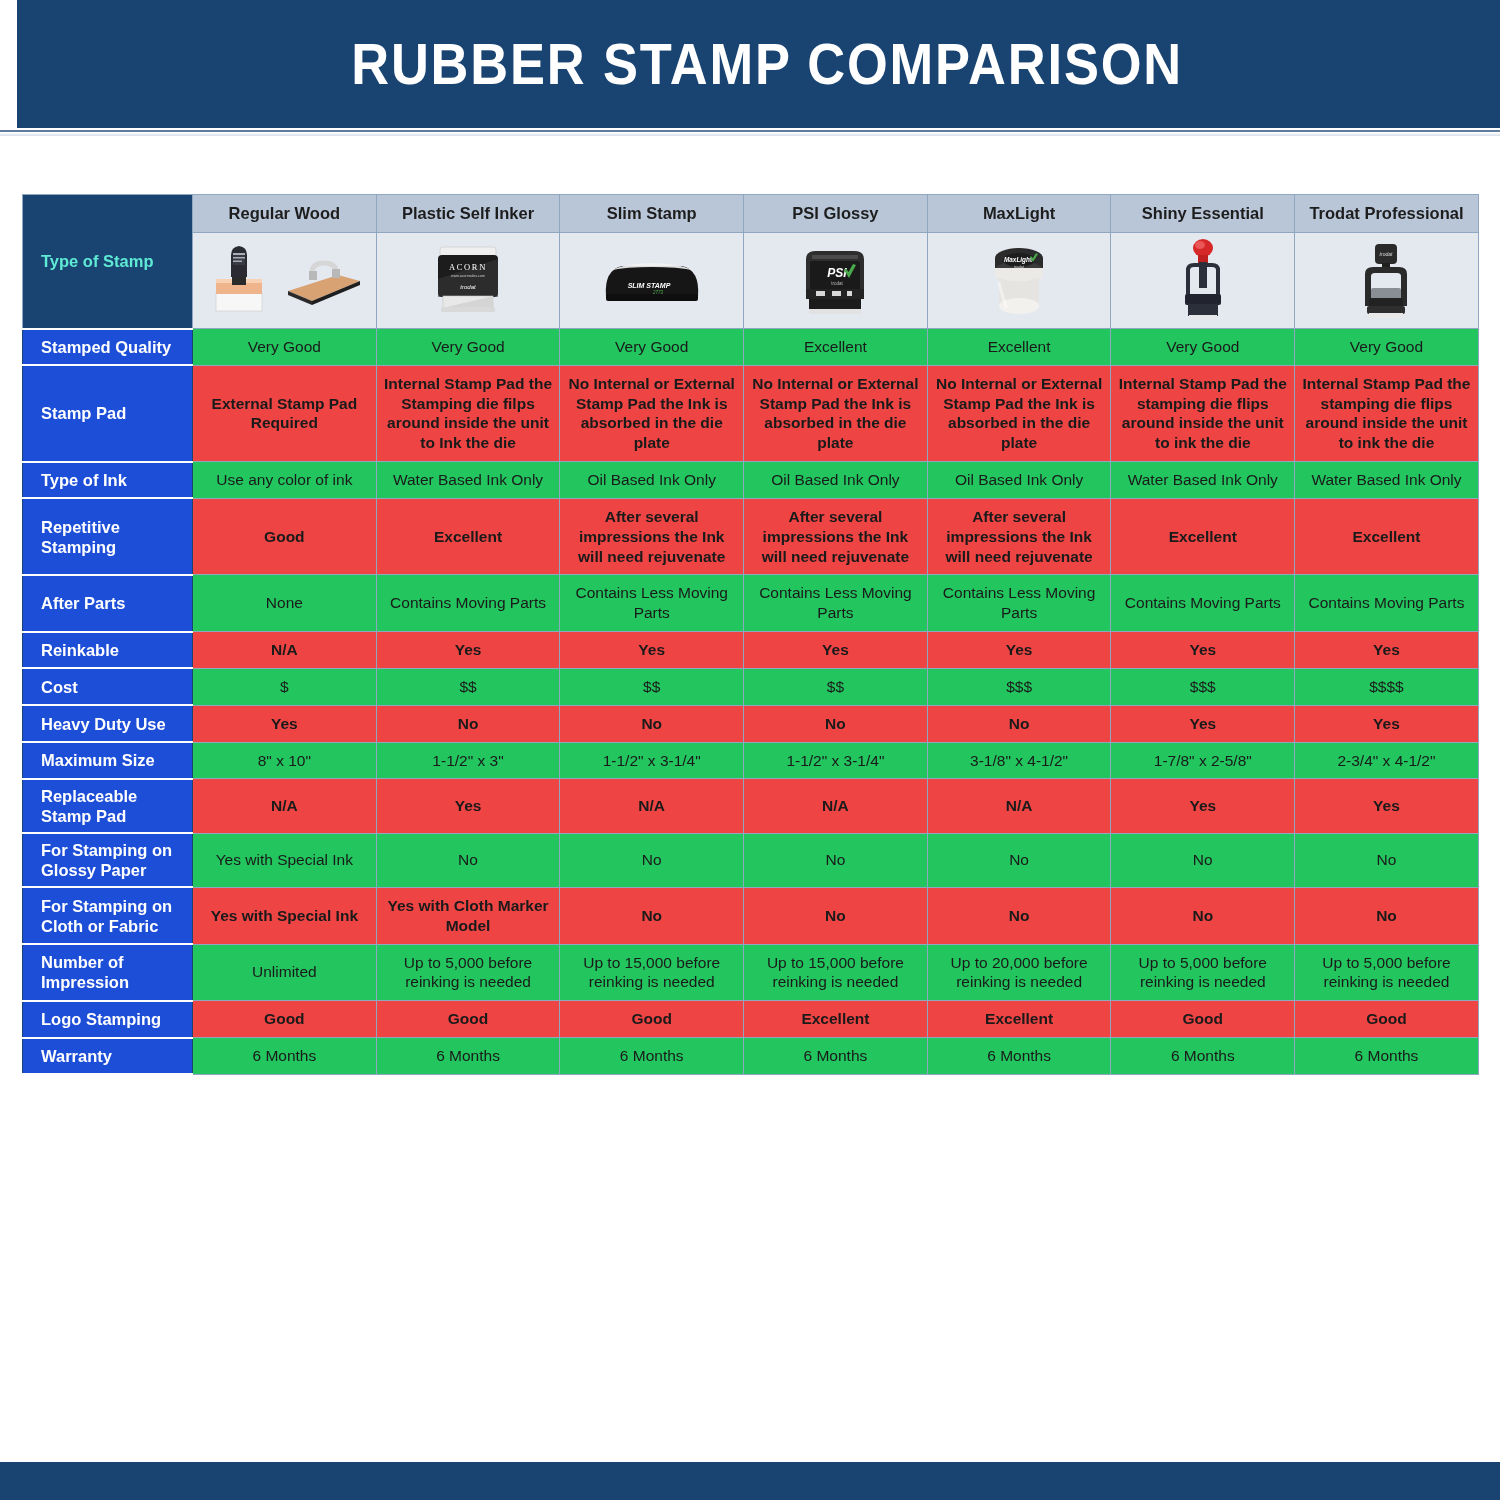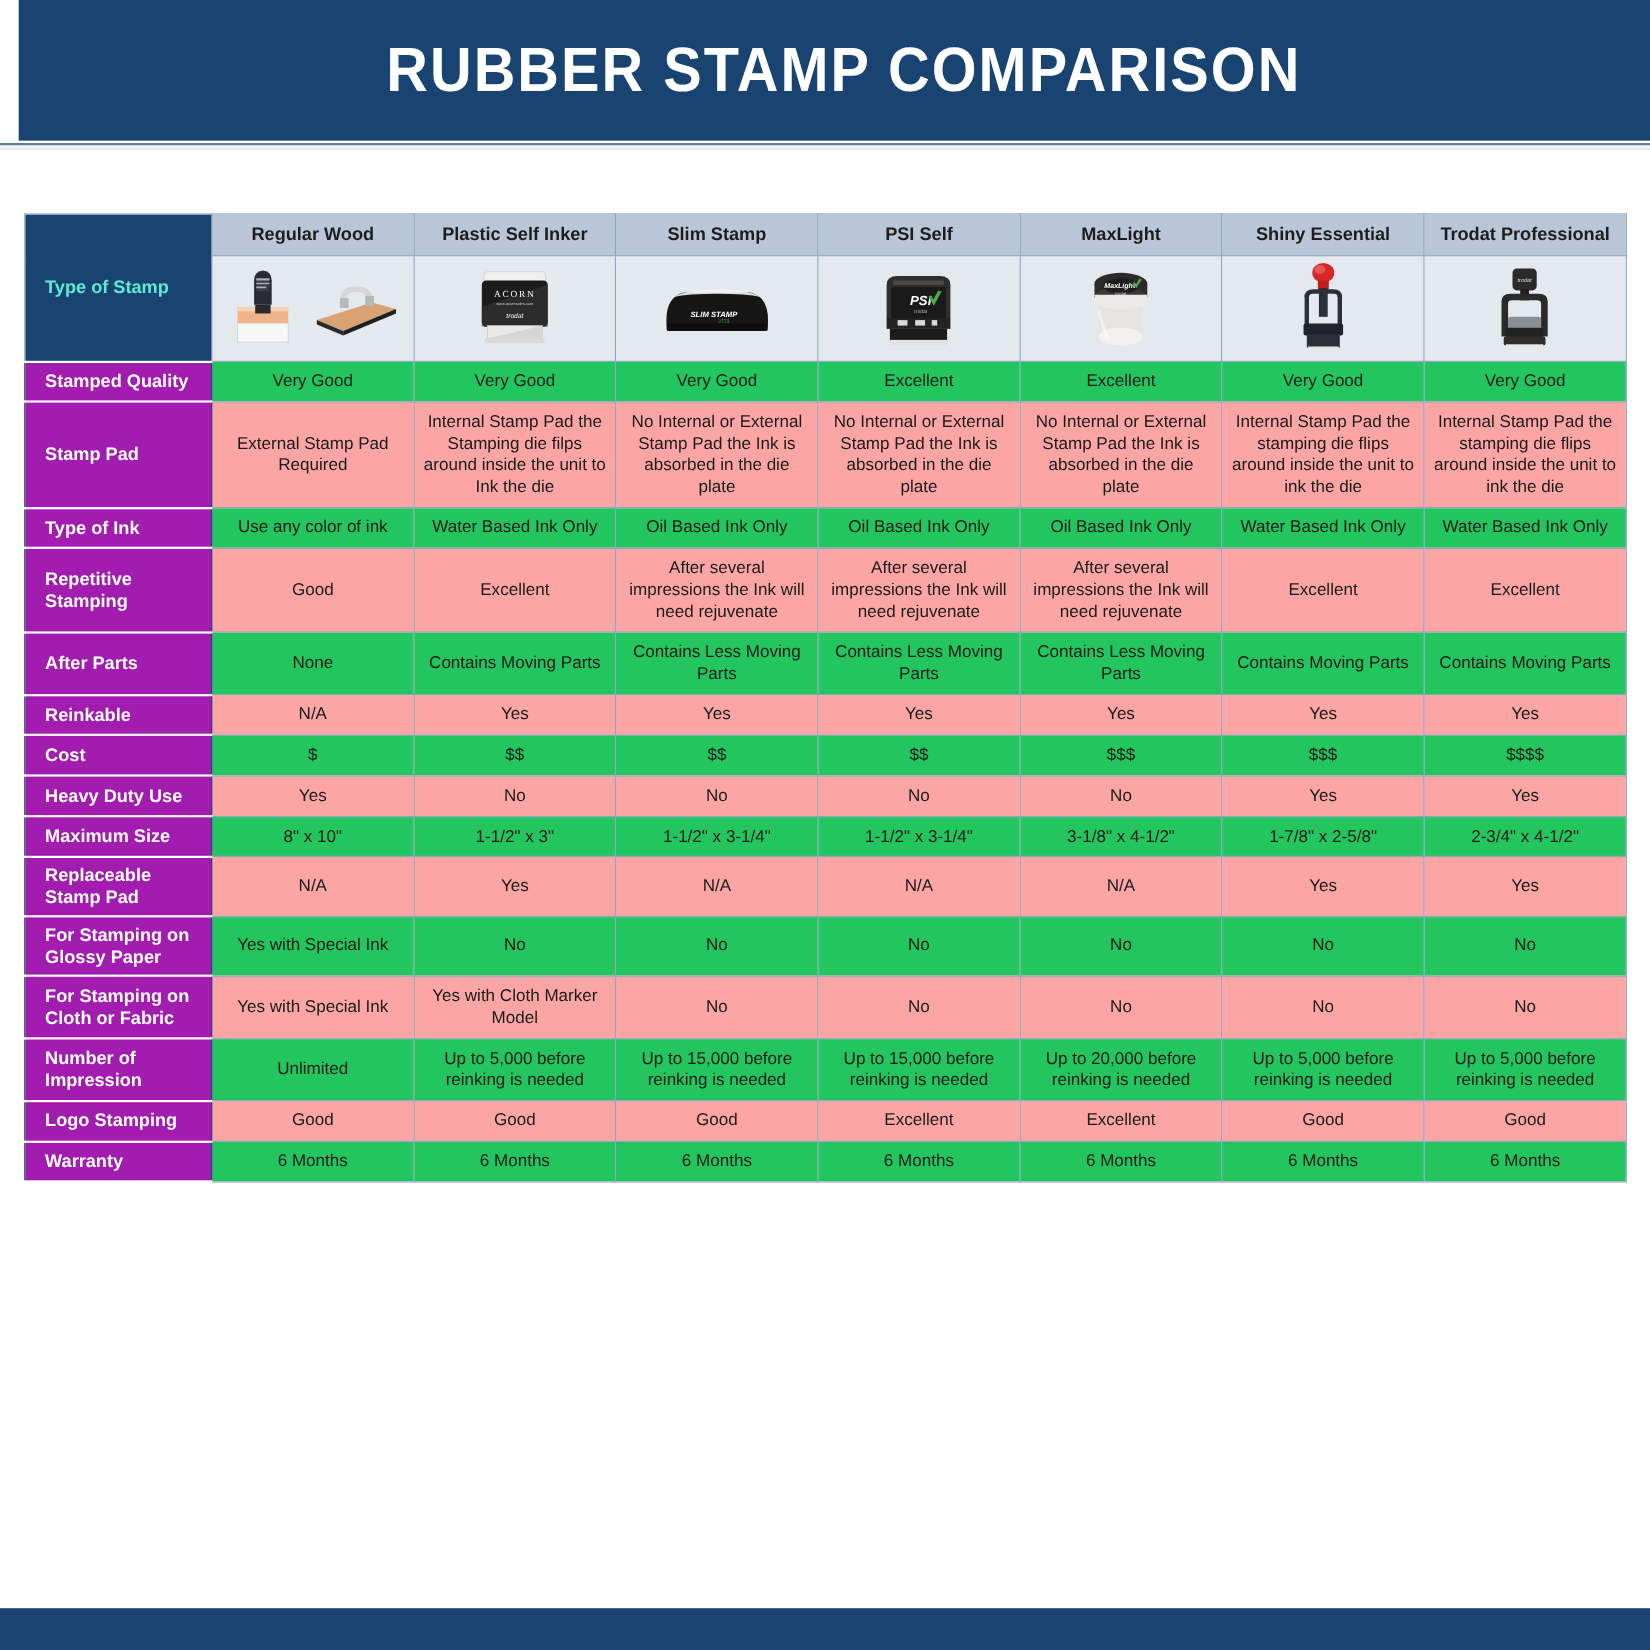--- a/index.html
+++ b/index.html
@@ -71,21 +71,21 @@
     font-size:16.5px;
     font-weight:bold;
     height:38px;
     padding:3px 2px;
     border:1px solid #8fa7c0;
     white-space:nowrap;
   }
 
   
   td.rowlabel {
-    background:#a21caf;
+    background:#1d4ed8;
     color:#ffffff;
     font-weight:bold;
     font-size:16.5px;
     text-align:left;
     padding:6px 0 6px 18px;
     border-left:1px solid #194472;
     border-right:1px solid #194472;
     border-top:2px solid #ffffff;
     border-bottom:2px solid #ffffff;
     line-height:1.22;
@@ -93,21 +93,21 @@
 
   
   td.cell {
     font-size:15.5px;
     color:#1a1a1a;
     padding:8px 7px;
     line-height:1.28;
     font-family:"Liberation Sans", sans-serif;
   }
   tr.band-white td.cell { background:#22c55e; }
-  tr.band-blue  td.cell { background:#fca5a5; }
+  tr.band-blue  td.cell { background:#ef4444;font-weight:bold; }
 
   
   td.imgcell {
     background:#e4e9f0;
     height:96px;
     padding:0;
   }
   .stamp-img { width:100%; height:84px; display:flex; align-items:center; justify-content:center; gap:8px; }
 
   
@@ -136,21 +136,21 @@
           <col class="dat">
       </colgroup>
       <thead>
         <tr>
           <th class="corner-cell" rowspan="2" style="color:#5eead4;font-size:16.5px;font-weight:bold;text-align:left;padding-left:18px;vertical-align:middle;">
             <span>Type of Stamp</span>
           </th>
           <th class="col-head"><span>Regular Wood</span></th>
           <th class="col-head"><span>Plastic Self Inker</span></th>
           <th class="col-head"><span>Slim Stamp</span></th>
-          <th class="col-head"><span>PSI Self</span></th>
+          <th class="col-head"><span>PSI Glossy</span></th>
           <th class="col-head"><span>MaxLight</span></th>
           <th class="col-head"><span>Shiny Essential</span></th>
           <th class="col-head"><span>Trodat Professional</span></th>
         </tr>
         <tr>
 
           <td class="imgcell">
             <div class="stamp-img">
               <svg class="sv" width="70" height="80" viewBox="0 0 70 80">
                 <rect x="12" y="52" width="46" height="18" fill="#f7f7f7" stroke="#cfcfcf" stroke-width="0.7"></rect>

